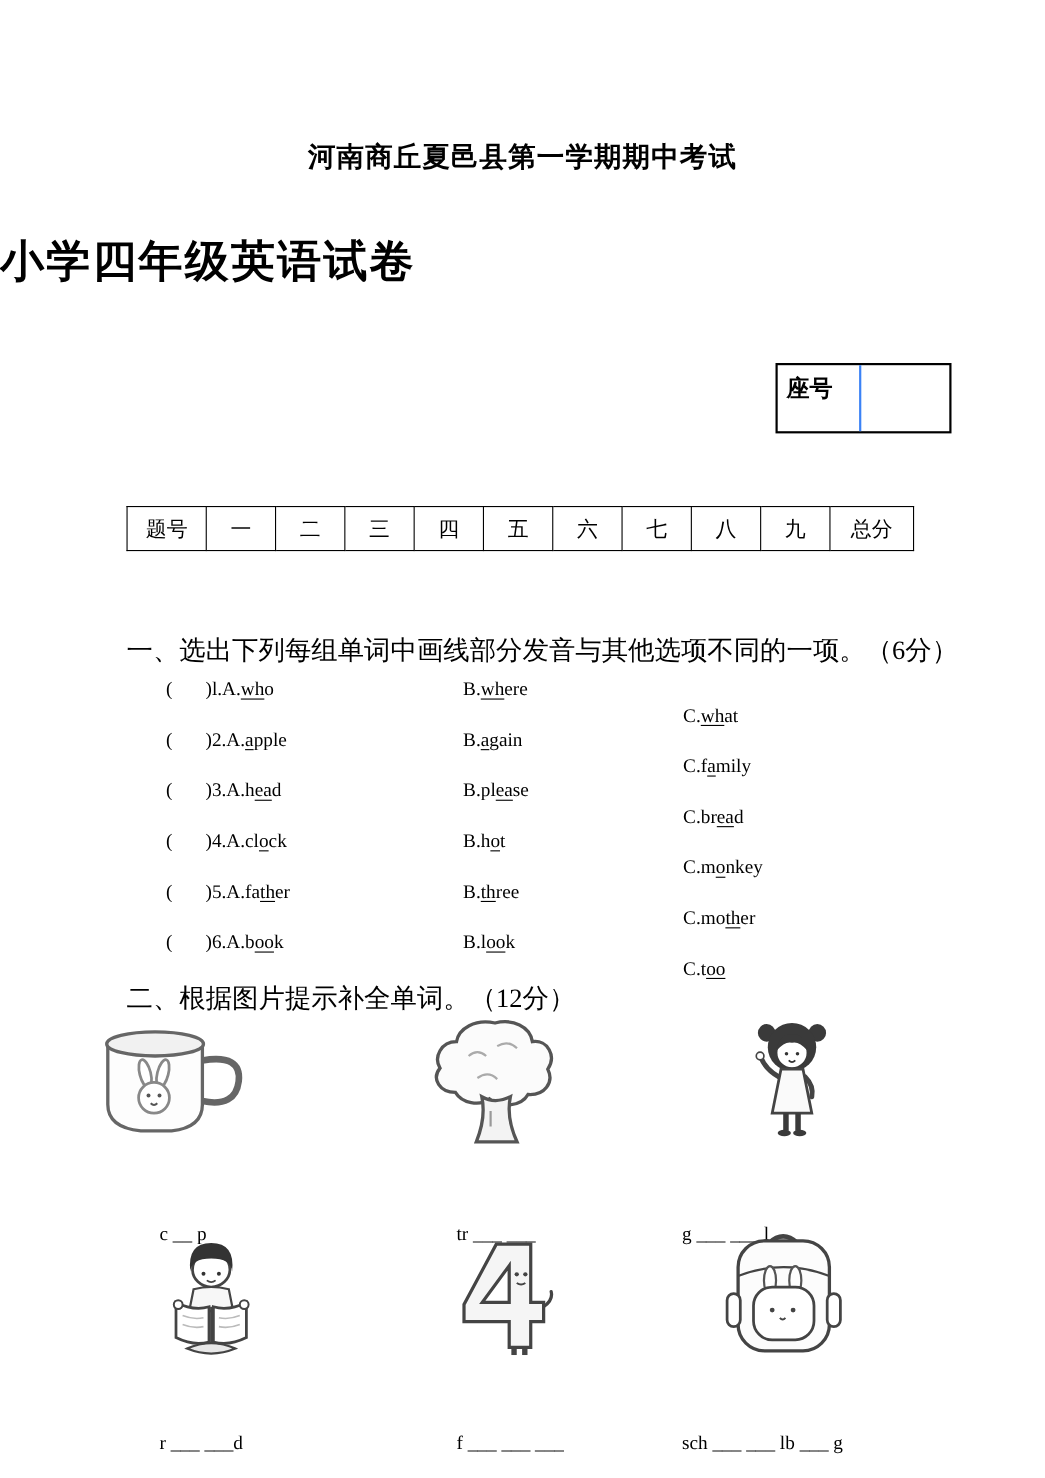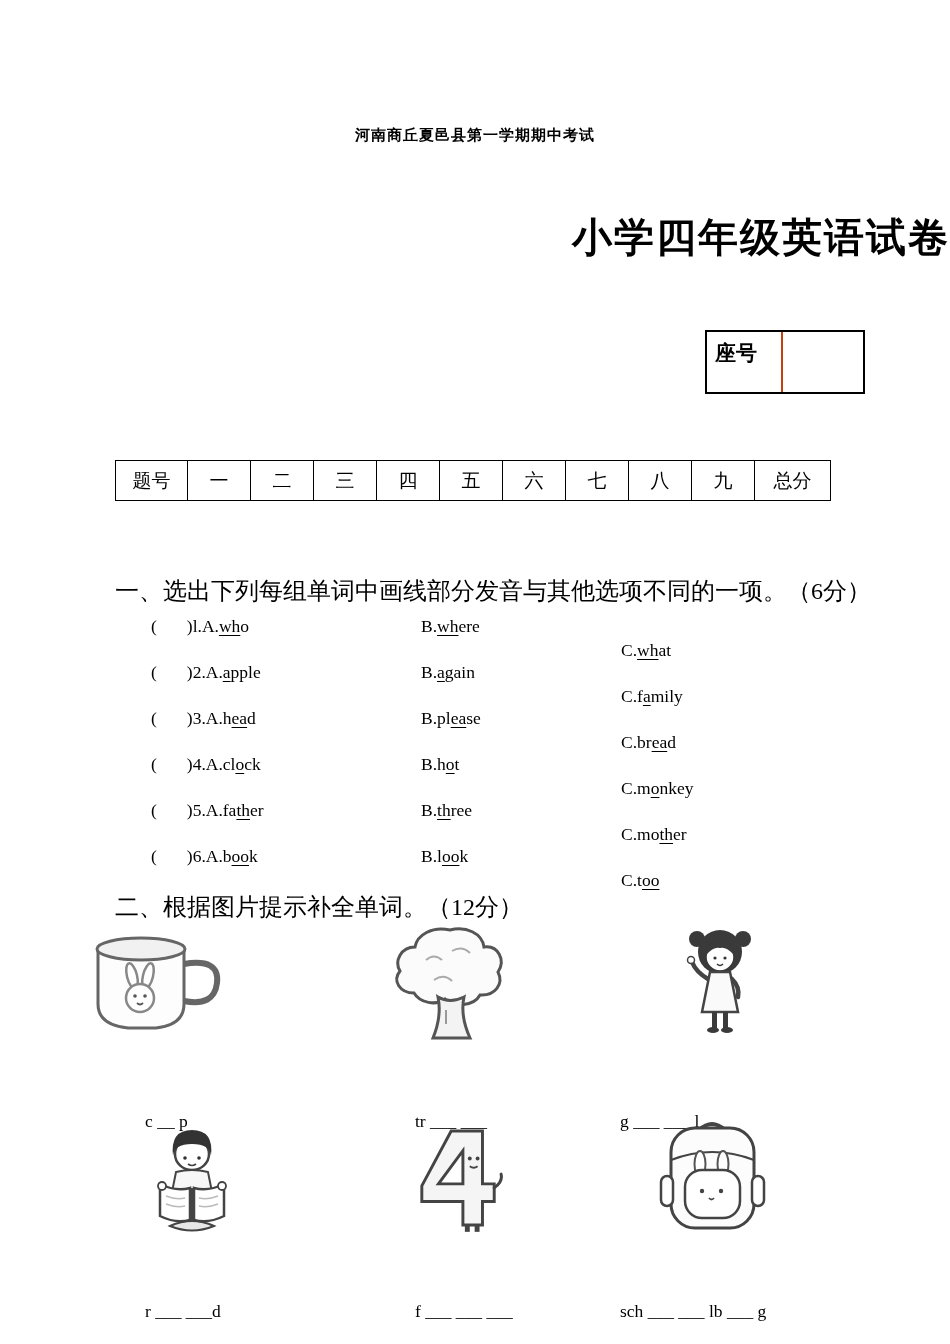--- a/index.html
+++ b/index.html
@@ -5,33 +5,33 @@
   * { margin:0; padding:0; box-sizing:border-box; }
   html,body { background:#fff; }
   body {
     width:950px; height:1344px; position:relative;
     font-family:"Liberation Serif","DejaVu Serif",serif; color:#000;
     overflow:hidden;
   }
   .title {
     position:absolute; top:126px; left:0; width:100%; text-align:center;
     font-family:"Liberation Sans","DejaVu Sans",sans-serif;
-    font-weight:bold; font-size:15px; letter-spacing:1px;
+    font-weight:bold; font-size:25px; letter-spacing:1px;
   }
   .subtitle {
-    position:absolute; top:210px; left:0; width:100%; text-align:right;
+    position:absolute; top:210px; left:0; width:100%; text-align:left;
     font-family:"Liberation Sans","DejaVu Sans",sans-serif;
     font-weight:bold; font-size:40px; letter-spacing:2px;
   }
   .seat-box {
     position:absolute; left:705px; top:330px; width:160px; height:64px;
     border:2px solid #000; display:flex;
   }
   .seat-label {
-    width:76px; border-right:2px solid #c2410c; padding:7px 0 0 8px;
+    width:76px; border-right:2px solid #3b82f6; padding:7px 0 0 8px;
     font-family:"Liberation Sans","DejaVu Sans",sans-serif;
     font-weight:bold; font-size:21px;
   }
   .seat-blank { flex:1; }
 
   table.score-table {
     position:absolute; left:115px; top:460px;
     border-collapse:collapse; table-layout:fixed;
   }
   table.score-table td {

